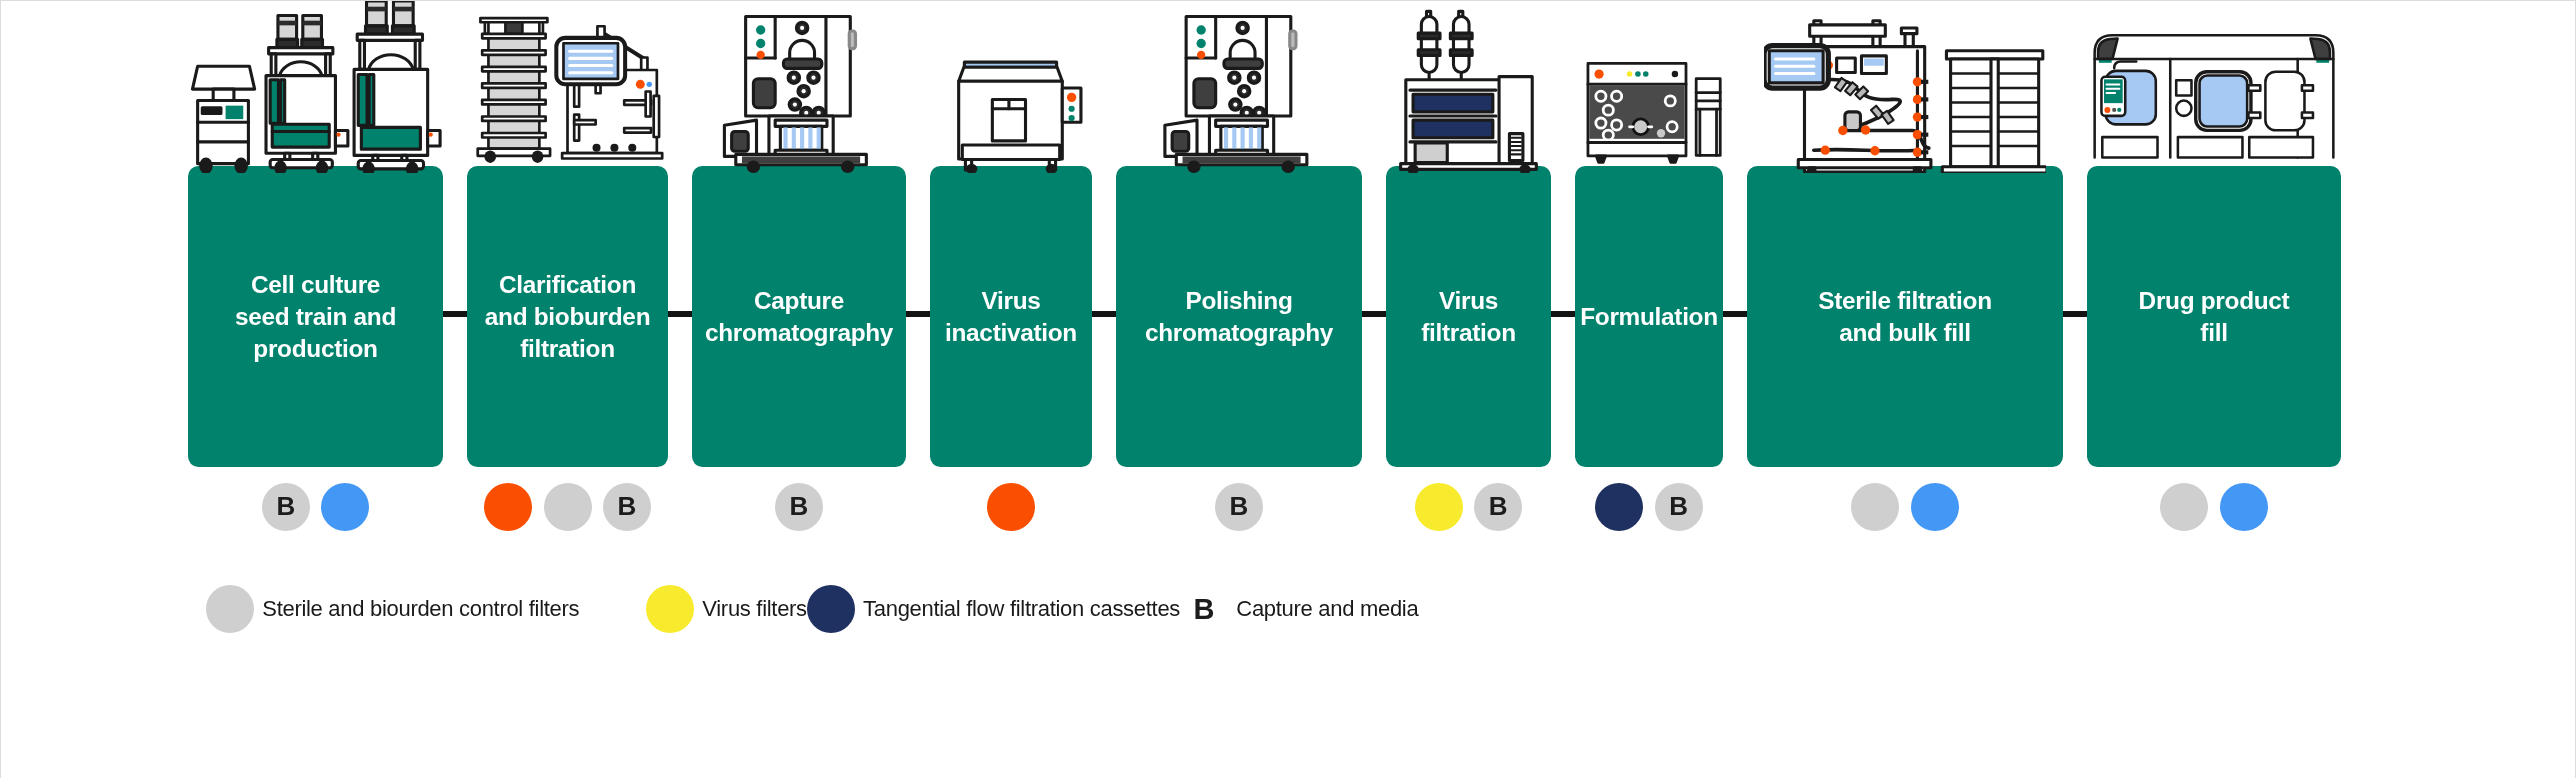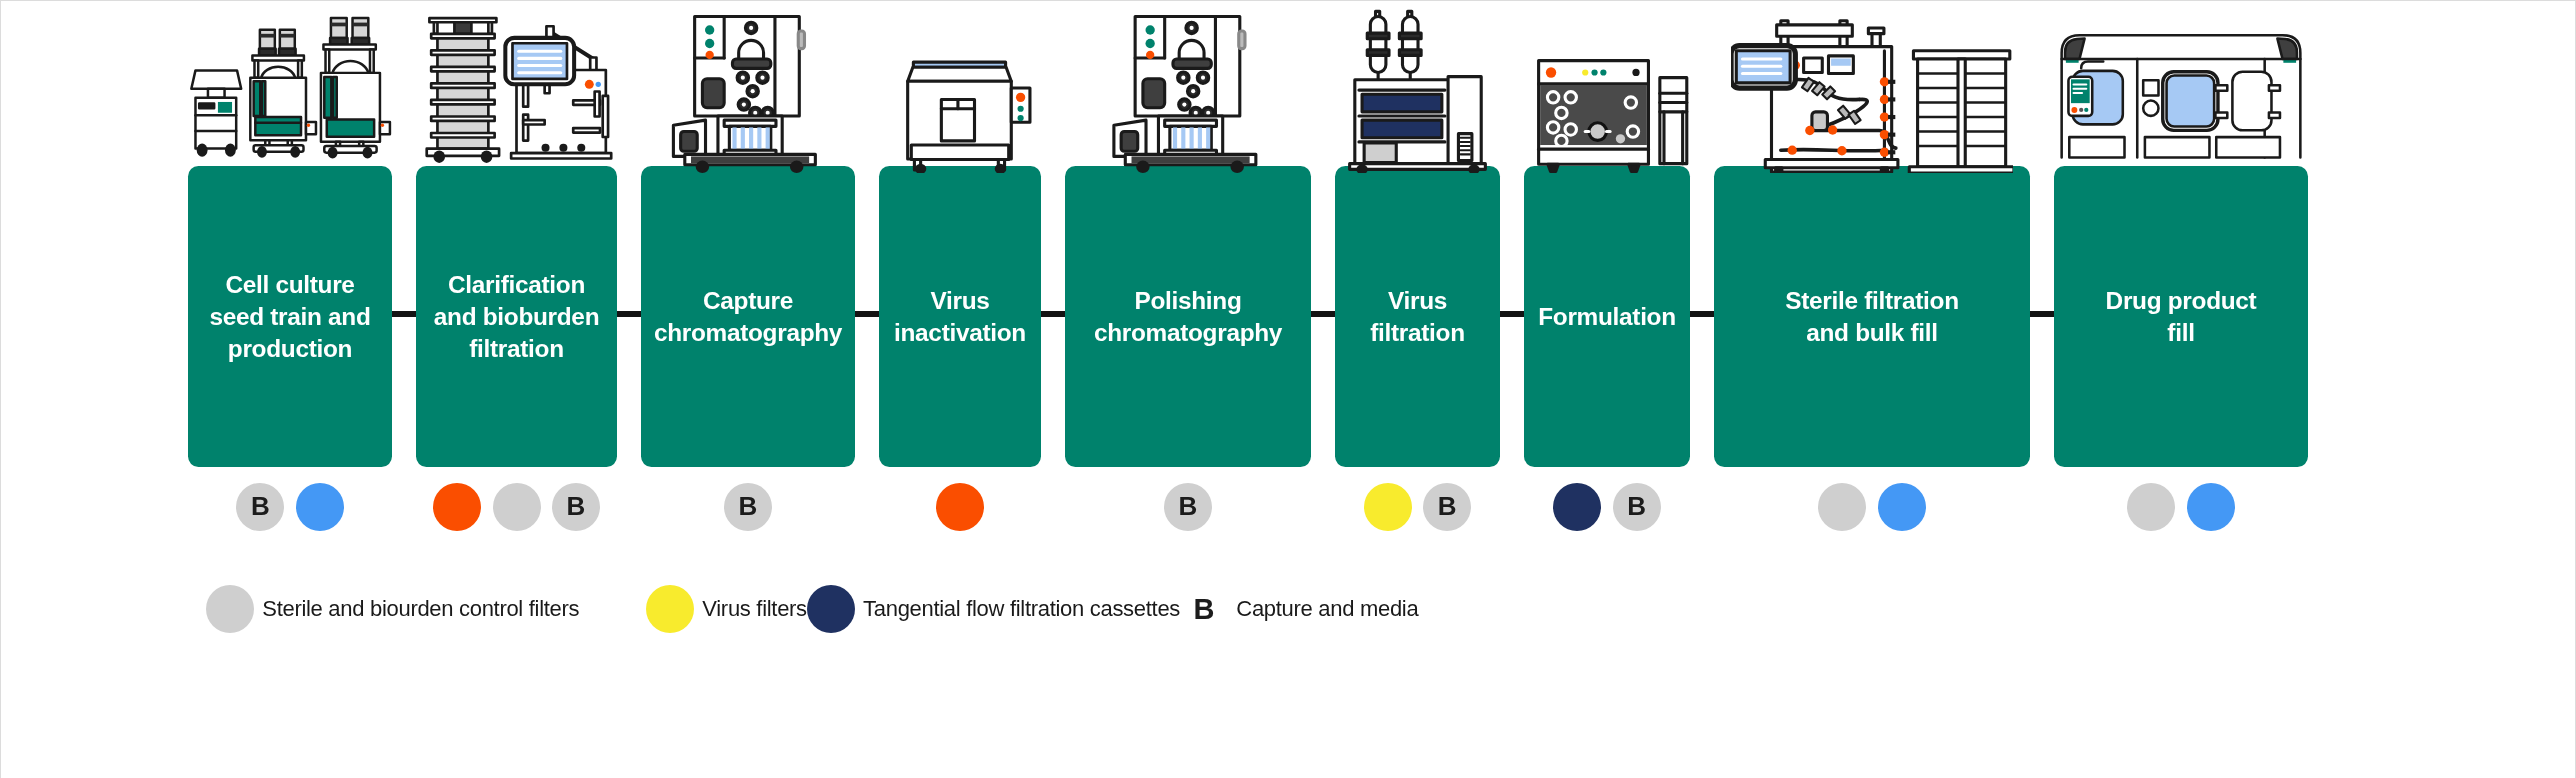--- a/index.html
+++ b/index.html
@@ -36,21 +36,21 @@
   svg.eq{fill:#fff;stroke:#1a1a1a;stroke-width:6;stroke-linejoin:round;stroke-linecap:round;}
 </style>
 </head>
 <body>
 
 <div class="page">
   <div class="flow-line"></div>
 
   <div class="stages">
 
-    <div class="stage" style="width:204px">
+    <div class="stage" style="width:255px">
       <div class="equip">
         <svg class="eq" width="255" height="172" viewBox="0 0 491 332">
 
           <path d="M8 170 h120 l-10 -44 h-100 z"></path>
           <rect x="48" y="170" width="40" height="22"></rect>
           <rect x="18" y="192" width="98" height="122"></rect>
           <line x1="18" y1="234" x2="116" y2="234"></line>
           <line x1="18" y1="272" x2="116" y2="272"></line>
           <rect x="72" y="202" width="34" height="26" fill="var(--c-green)" stroke="none"></rect>
           <rect x="27" y="206" width="36" height="11" fill="#1a1a1a"></rect>
@@ -378,21 +378,21 @@
 filtration</div>
       </div>
       <div class="markers">
         <div class="dot" data-color="yellow"></div>
         <div class="dot" data-color="gray">
             <span class="dot-b">B</span>
           </div>
       </div>
     </div>
 
-    <div class="stage" style="width:166px">
+    <div class="stage" style="width:148px">
       <div class="equip">
         <svg class="eq" width="166" height="172" viewBox="0 0 320 332">
           <rect x="28" y="115" width="212" height="200"></rect>
           <line x1="28" y1="160" x2="240" y2="160"></line>
           <circle cx="52" cy="138" r="10" fill="var(--c-orange)" stroke="none"></circle>
           <circle cx="118" cy="138" r="6" fill="var(--c-yellow)" stroke="none"></circle>
           <circle cx="136" cy="138" r="6" fill="var(--c-green)" stroke="none"></circle>
           <circle cx="153" cy="138" r="6" fill="var(--c-green)" stroke="none"></circle>
           <circle cx="216" cy="138" r="7" fill="#1a1a1a" stroke="none"></circle>
           <rect x="31" y="162" width="206" height="116" fill="var(--c-panel-dark)" stroke="none"></rect>

